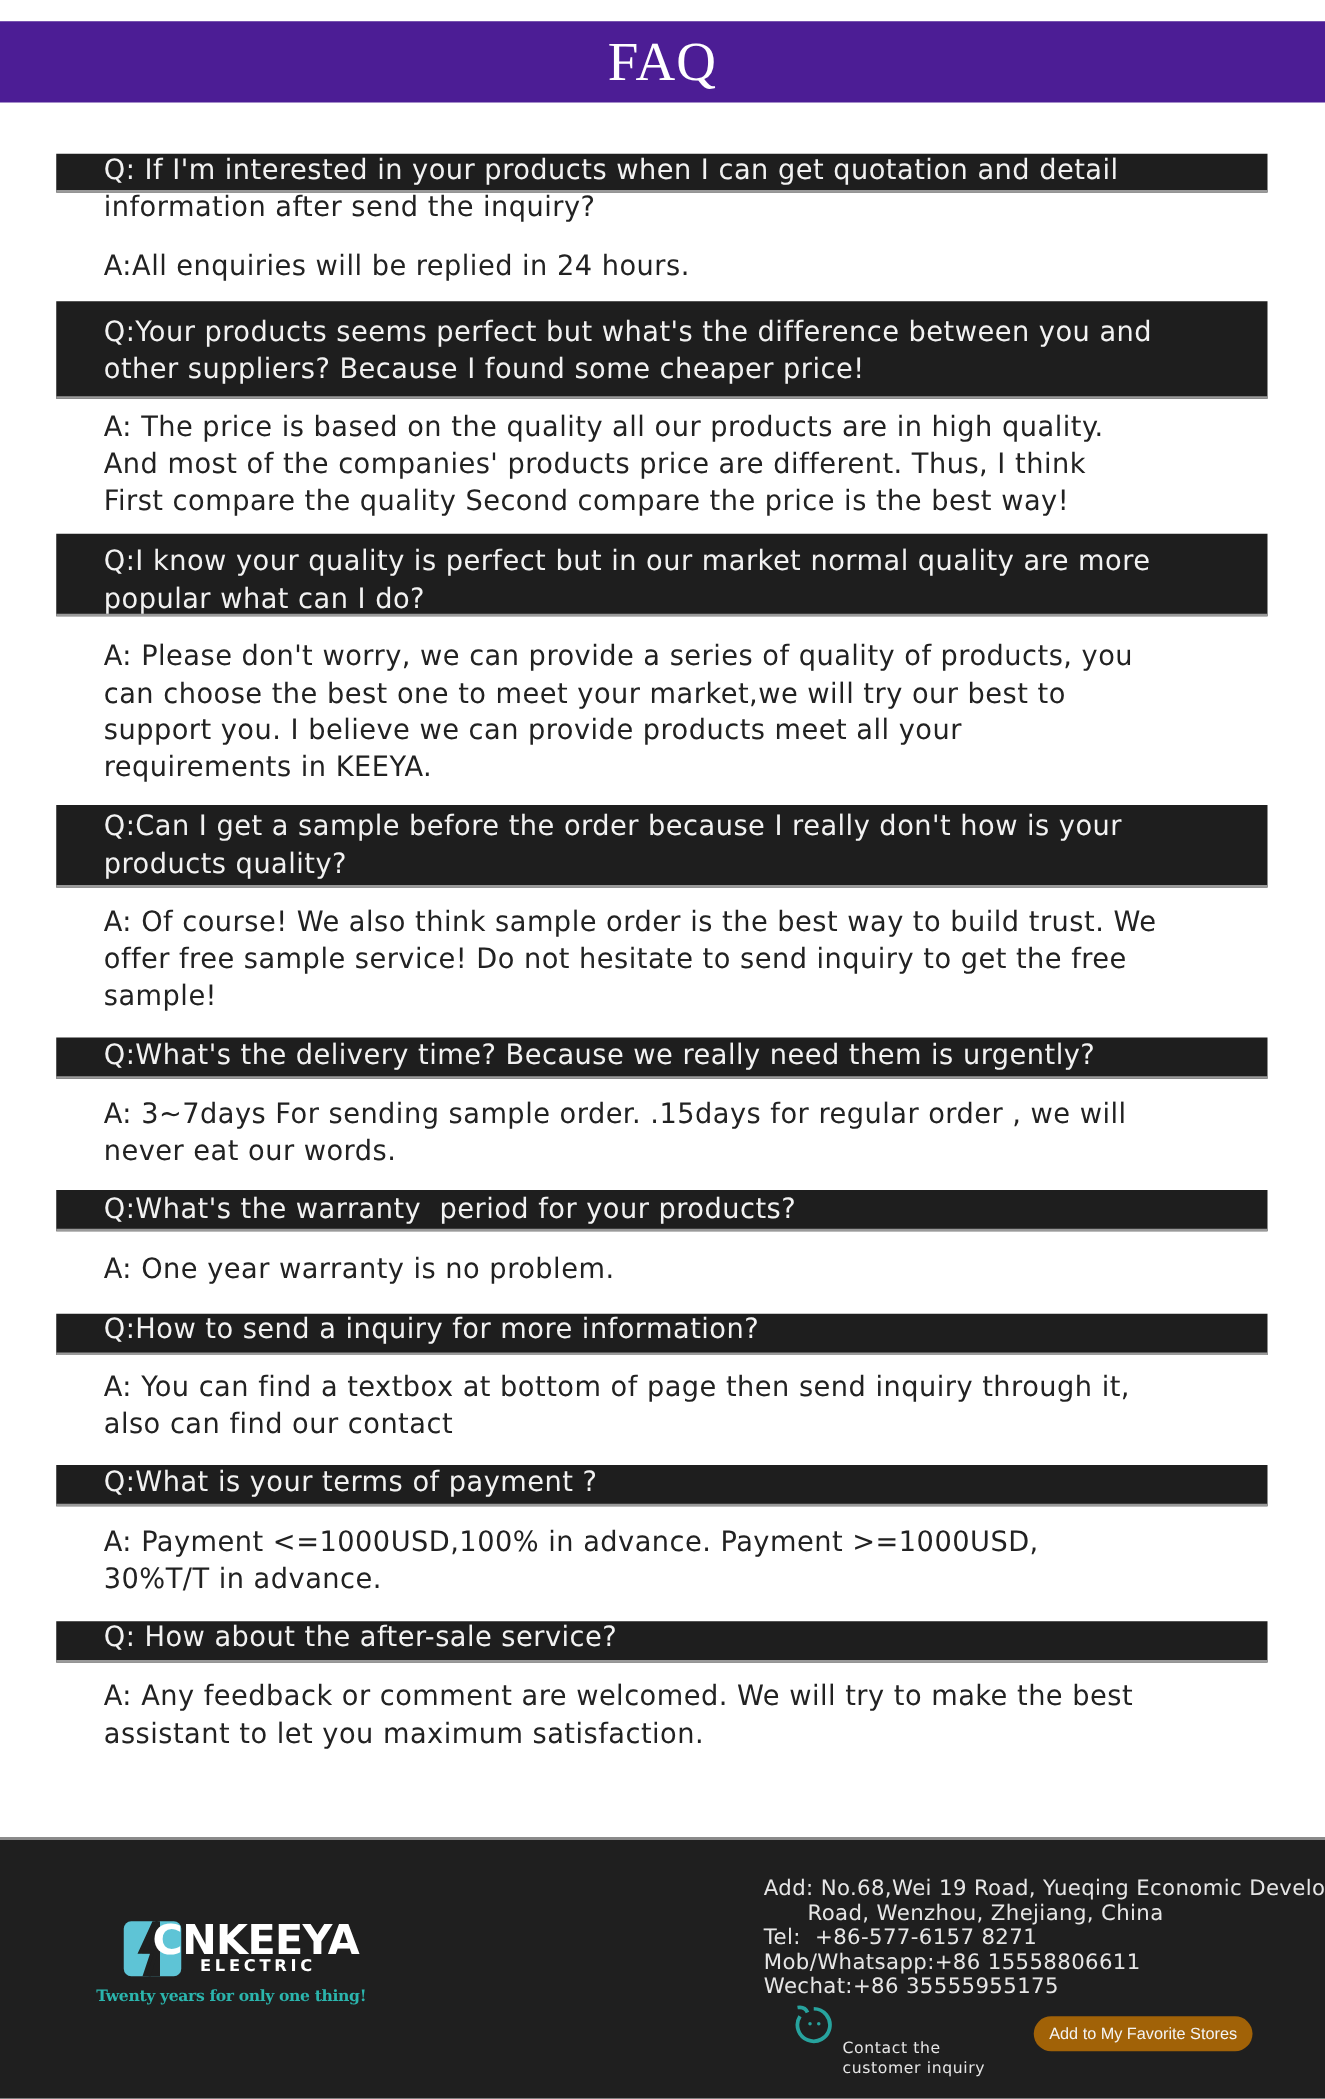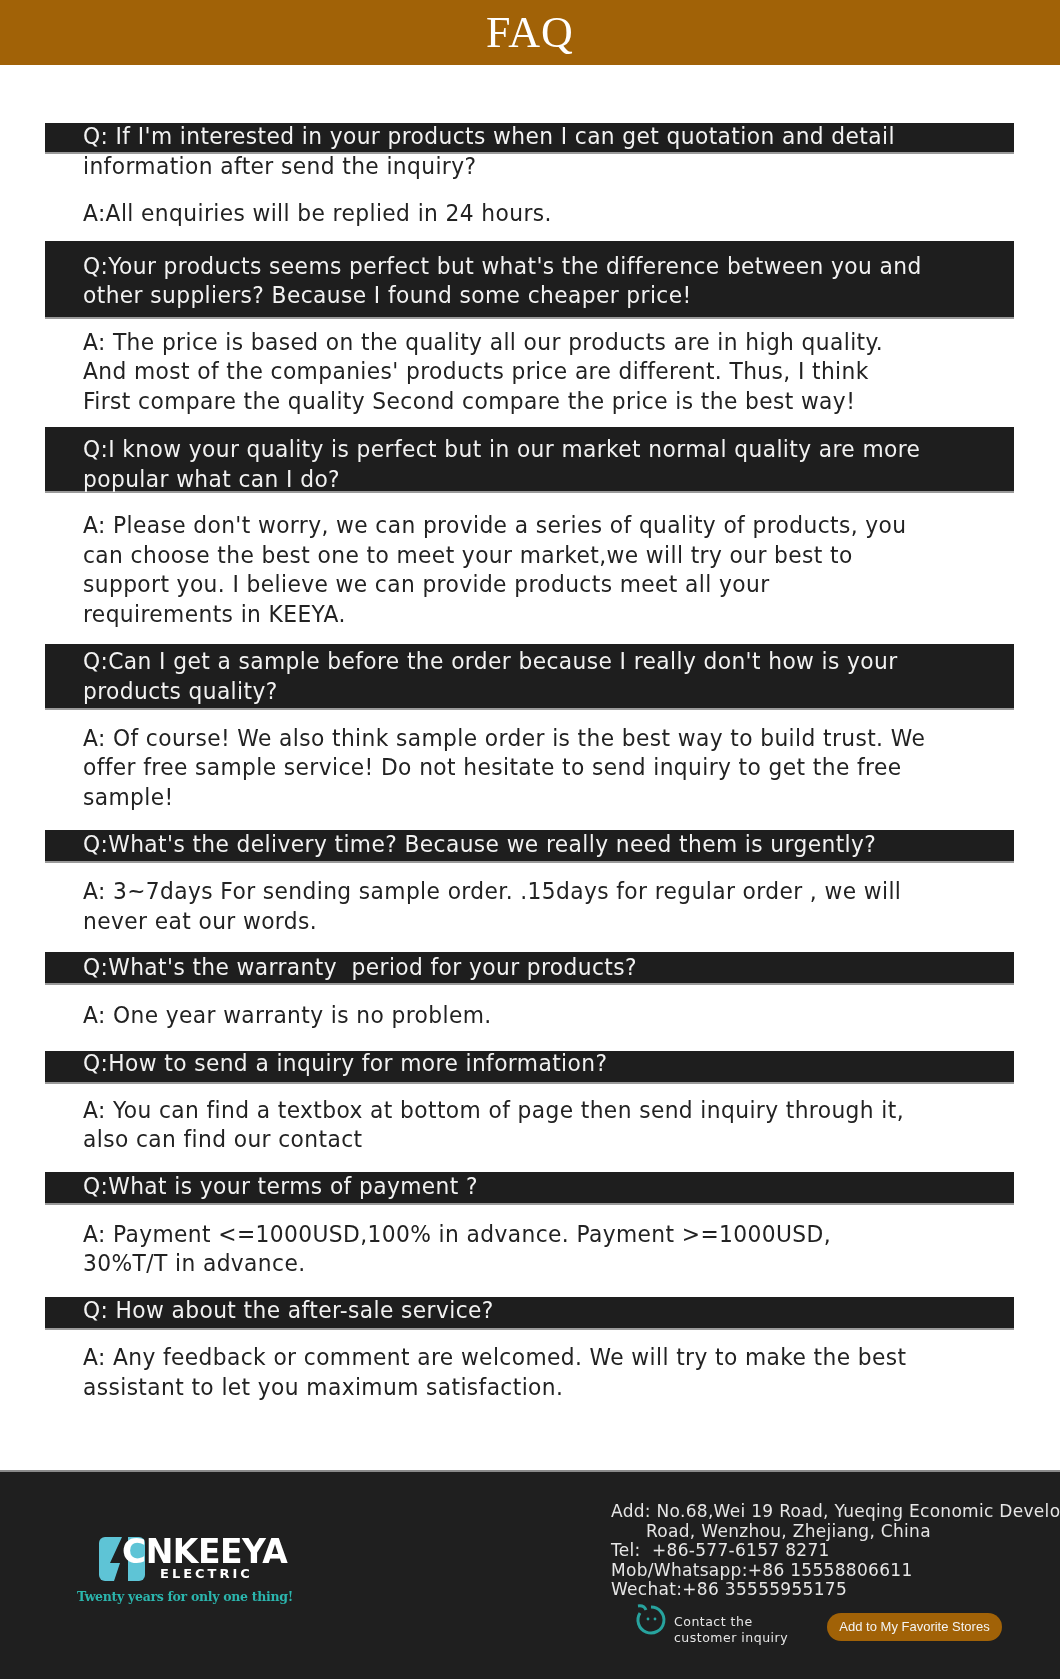--- a/index.html
+++ b/index.html
@@ -1,22 +1,22 @@
 <!DOCTYPE html>
 <html><head>
 <meta charset="utf-8">
 <style>
   * { box-sizing: border-box; margin: 0; padding: 0; }
   body {
     width: 1060px; height: 1679px; background: #ffffff;
     font-family: "DejaVu Sans", sans-serif; overflow: hidden; position: relative;
   }
   .header {
-    position: absolute; left: 0; top: 0; width: 1060px; height: 65px;
-    background: #a16207; display: flex; align-items: center; justify-content: center;
+    position: absolute; left: 0; top: 17px; width: 1060px; height: 65px;
+    background: #4c1d95; display: flex; align-items: center; justify-content: center;
   }
   .header h1 {
     font-family: "Liberation Serif", serif; font-weight: normal;
     color: #ffffff; font-size: 44px; letter-spacing: 1px; line-height: 1;
   }
   .faq {
     position: absolute; left: 0; top: 0; width: 1060px;
   }
   .qbar {
     position: absolute; left: 45px; width: 969px; background: #1e1e1e;
@@ -56,21 +56,21 @@
     position: absolute; left: 611px; top: 30px; color: #e6e6e6;
     font-family: "DejaVu Sans", sans-serif; font-size: 17px; line-height: 19.5px; letter-spacing: 0.3px;
   }
   .contact div { white-space: pre; }
   .contact .indent { padding-left: 35px; }
   .cs {
     position: absolute; left: 634px; top: 130px; height: 44px; display: flex; align-items: flex-start;
   }
   .cs-icon { width: 34px; height: 34px; margin-right: 6px; }
   .cs-text {
-    color: #e6e6e6; font-size: 12.5px; line-height: 16px; letter-spacing: 0.5px; margin-top: 12px;
+    color: #e6e6e6; font-size: 12.5px; line-height: 16px; letter-spacing: 0.5px; margin-top: 28px;
   }
   .fav-btn {
     position: absolute; left: 827px; top: 141px; width: 175px; height: 28px;
     border-radius: 14px; background: #a16207; color: #f4f4f4; border: none;
     font-family: "Liberation Sans", sans-serif; font-size: 13px; line-height: 28px; text-align: center;
   }
 </style>
 </head>
 <body>
 

